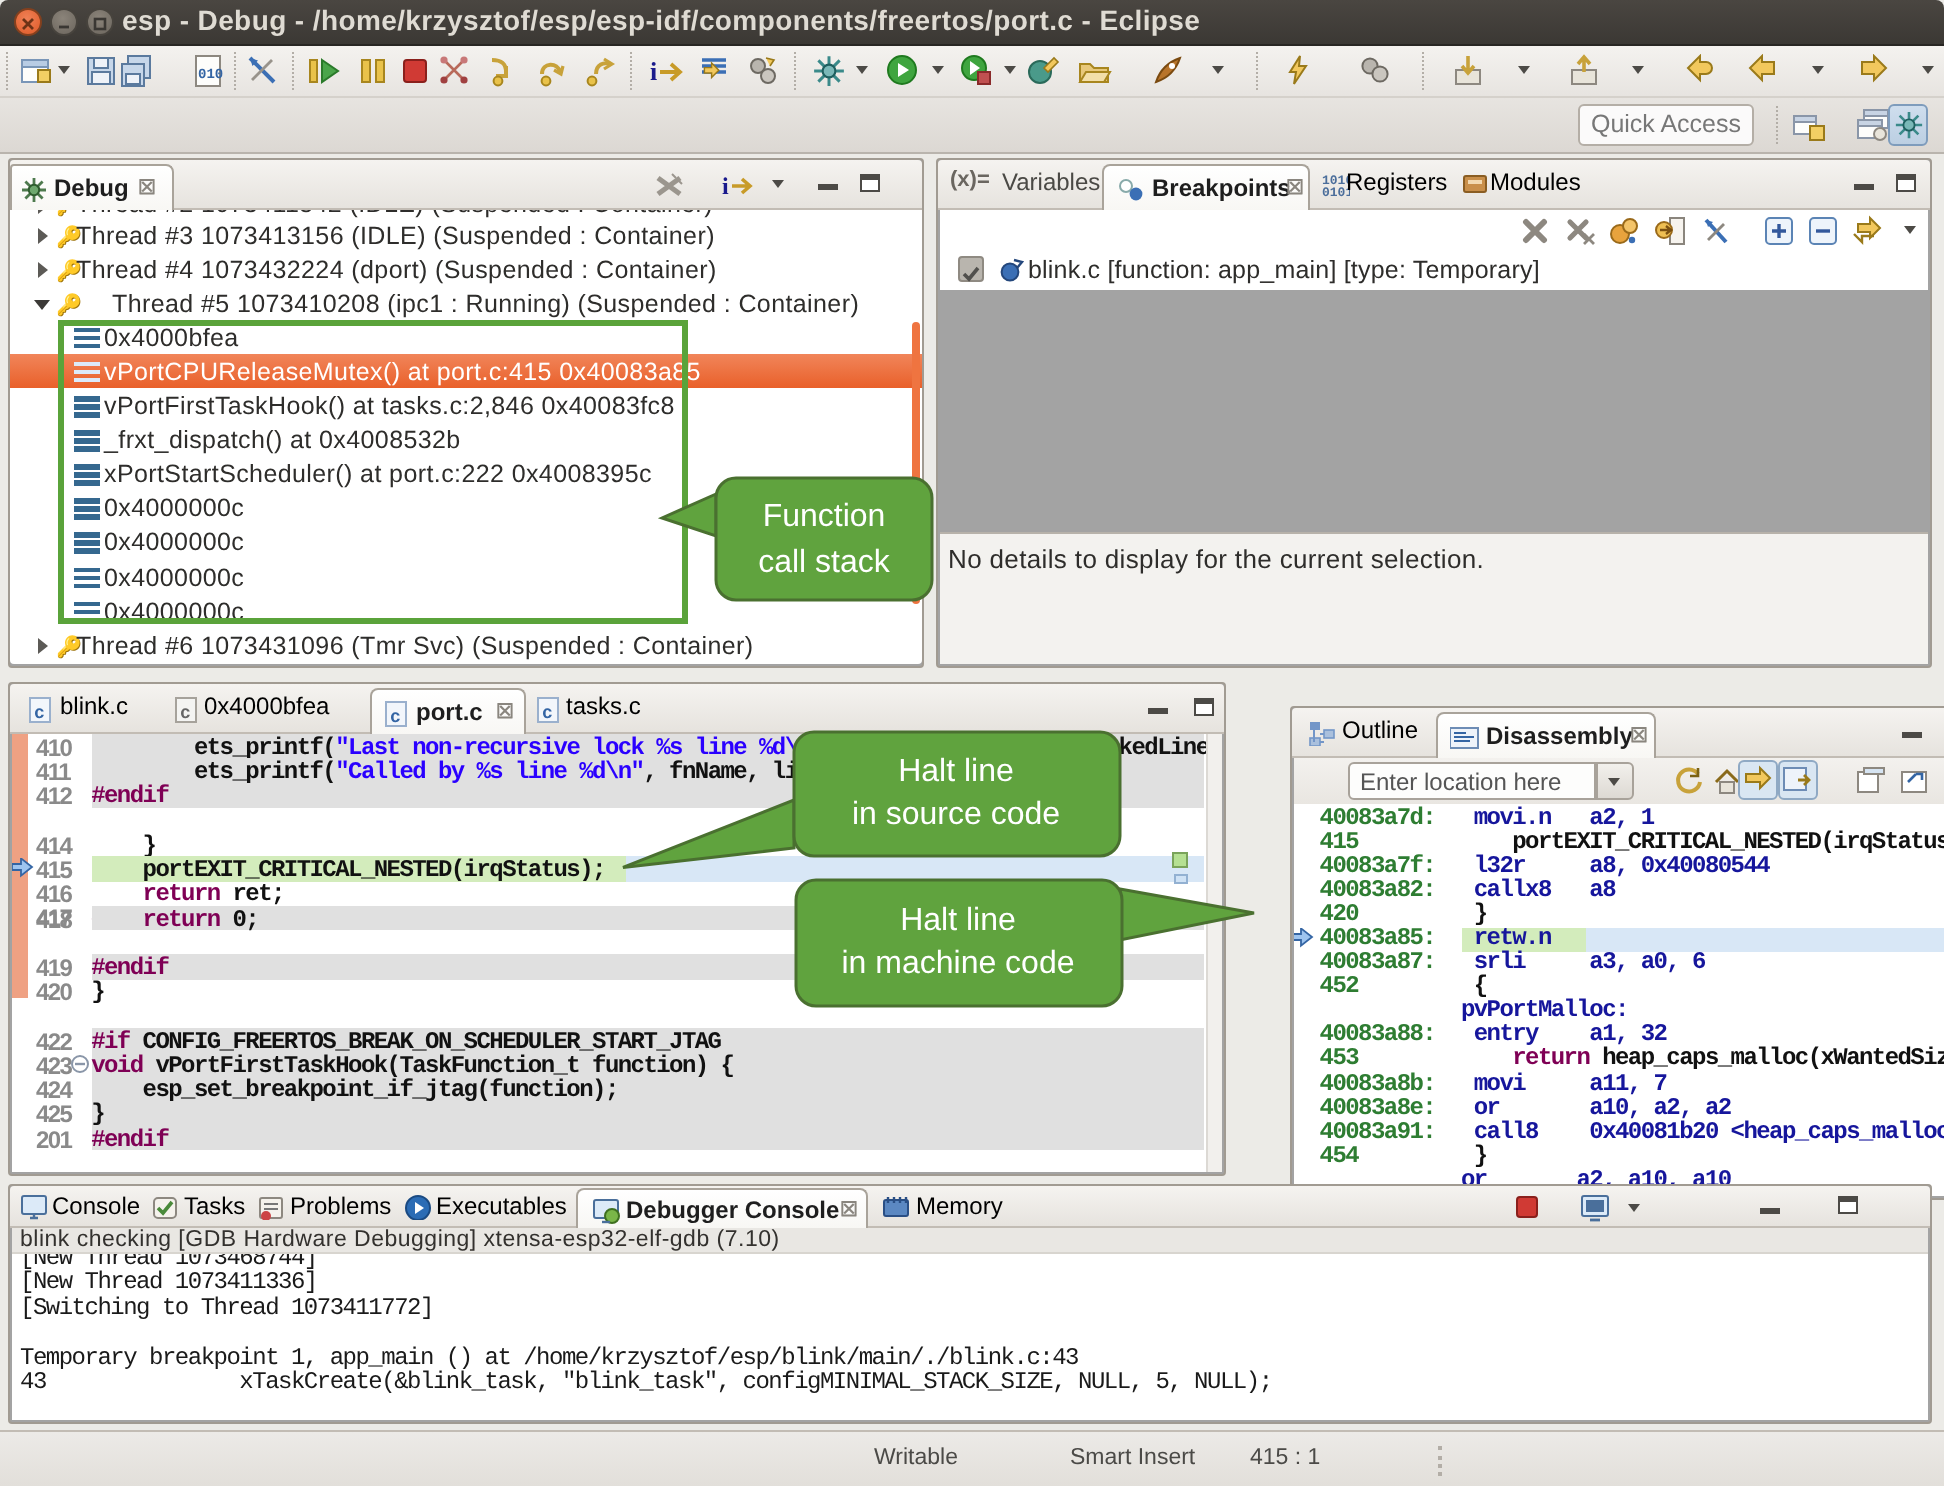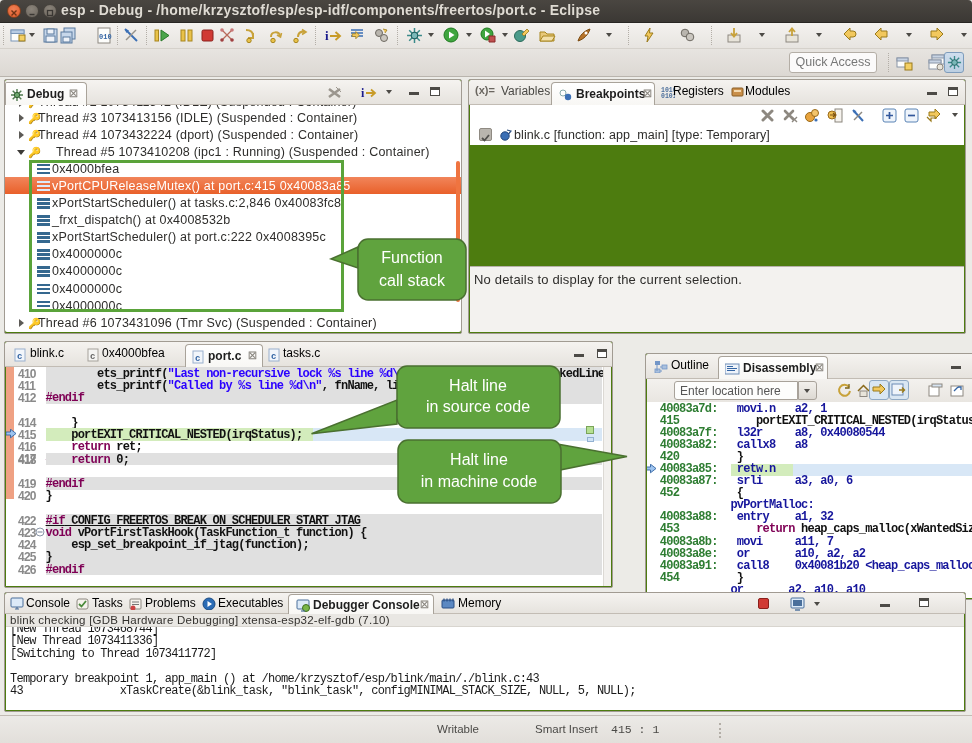--- a/index.html
+++ b/index.html
@@ -16,21 +16,21 @@
 #toolbar1 { position:absolute; left:0; top:23px; width:972px; height:26px;
   background:linear-gradient(#f4f2ef,#e7e4e0); border-bottom:1px solid #d5d1cb; }
 #toolbar2 { position:absolute; left:0; top:49px; width:972px; height:28px;
   background:linear-gradient(#e7e4e0,#dcd8d3); border-bottom:1px solid #b9b4ad; }
 .ticon { position:absolute; width:17px; height:17px; top:4px; }
 .dd { position:absolute; top:10px; width:0; height:0; border-left:3.5px solid transparent; border-right:3.5px solid transparent; border-top:4px solid #4c4a46; }
 .tsep { position:absolute; top:3px; height:19px; width:1px; border-left:1px dotted #b3aea7; }
 #qa { position:absolute; left:789px; top:3px; width:88px; height:21px; background:#fbfafa;
   border:1px solid #b4aea6; border-radius:3px; color:#777; font-size:12.5px; text-align:center; line-height:19px; }
 
-.panel { position:absolute; background:#4d7c0f; border:1px solid #a19b92; border-radius:2px; }
+.panel { position:absolute; background:#a3a3a3; border:1px solid #a19b92; border-radius:2px; }
 .tabbar { position:absolute; left:0; top:0; right:0; height:25px; font-size:12px;
   background:linear-gradient(#f5f3f0,#e6e3de); border-bottom:1px solid #c2bcb4; border-radius:2px 2px 0 0; }
 .tab { position:absolute; top:2px; height:23px; font-size:12px; color:#4a4945; white-space:nowrap; }
 .tab.active { background:linear-gradient(#ffffff,#f8f7f4); border:1px solid #a9a39a; border-bottom:none;
   border-radius:4px 4px 0 0; font-weight:bold; color:#1e1e1e; height:23px; box-shadow:0 1px 0 #fff inset; }
 .tlab { position:absolute; top:4px; font-size:12px; }
 .tx { color:#8a867f; font-size:10px; font-weight:bold; }
 .minmax { position:absolute; top:7px; width:10px; height:9px; }
 .mm-min { border-bottom:3px solid #4c4a46; height:8px; width:10px; }
 .mm-max { border:1.5px solid #4c4a46; border-top:3px solid #4c4a46; height:9px; width:10px; background:#fff; }
@@ -298,21 +298,21 @@
           <i style="top:8px;background:#dceafa;"></i>
         </span>
         <span class="txt" style="left:47px;">vPortCPUReleaseMutex() at port.c:415 0x40083a85</span>
       </div>
     <div class="trow" style="top:89.5px;">
         <span class="frameico" style="left:32px;">
           <i style="top:0;"></i>
           <i style="top:4px;"></i>
           <i style="top:8px;"></i>
         </span>
-        <span class="txt" style="left:47px;">xPortStartScheduler() at tasks.c:2,846 0x40083fc8</span>
+        <span class="txt" style="left:47px;">vPortFirstTaskHook() at tasks.c:2,846 0x40083fc8</span>
       </div>
     <div class="trow" style="top:106.6px;">
         <span class="frameico" style="left:32px;">
           <i style="top:0;"></i>
           <i style="top:4px;"></i>
           <i style="top:8px;"></i>
         </span>
         <span class="txt" style="left:47px;">_frxt_dispatch() at 0x4008532b</span>
       </div>
     <div class="trow" style="top:123.7px;">
@@ -523,21 +523,21 @@
         <span class="lnum">419</span>
         <pre style="left:39.6px;"><span class="k">#endif</span></pre>
       </div>
     <div class="cline" style="top:122.5px;">
         <span class="lnum">420</span>
         <pre style="left:39.6px;">}</pre>
       </div>
     <div class="cline" style="top:147px;">
         <b class="abs" style="left:39.6px;width:556px;top:0;bottom:0;background:#e0e0e0;"></b>
         <span class="lnum">422</span>
-        <pre style="left:39.6px;text-decoration:underline;"><span class="k">#if</span> CONFIG_FREERTOS_BREAK_ON_SCHEDULER_START_JTAG</pre>
+        <pre style="left:39.6px;"><span class="k">#if</span> CONFIG_FREERTOS_BREAK_ON_SCHEDULER_START_JTAG</pre>
       </div>
     <div class="cline" style="top:159.25px;">
         <b class="abs" style="left:39.6px;width:556px;top:0;bottom:0;background:#e0e0e0;"></b>
         <span class="lnum">423</span>
         <svg class="abs" style="left:29px;top:1px;" width="10" height="10">
           <circle cx="5" cy="5" r="4" fill="#fff" stroke="#8a96a8"></circle>
           <path d="M2.5 5 H7.5" stroke="#8a96a8" stroke-width="1.2"></path>
         </svg>
         <pre style="left:39.6px;"><span class="k">void</span> vPortFirstTaskHook(TaskFunction_t function) {</pre>
       </div>
@@ -546,21 +546,21 @@
         <span class="lnum">424</span>
         <pre style="left:39.6px;">    esp_set_breakpoint_if_jtag(function);</pre>
       </div>
     <div class="cline" style="top:183.75px;">
         <b class="abs" style="left:39.6px;width:556px;top:0;bottom:0;background:#e0e0e0;"></b>
         <span class="lnum">425</span>
         <pre style="left:39.6px;">}</pre>
       </div>
     <div class="cline" style="top:196px;">
         <b class="abs" style="left:39.6px;width:556px;top:0;bottom:0;background:#e0e0e0;"></b>
-        <span class="lnum">426</span>
+        <span class="lnum">201</span>
         <pre style="left:39.6px;"><span class="k">#endif</span></pre>
       </div>
     <svg class="abs" style="left:0;top:62px;" width="11" height="10">
         <path d="M0 3 h4.5 v-2.8 l5.5 4.3 -5.5 4.3 v-2.8 h-4.5 Z" fill="#9ec4ef" stroke="#3465a4" stroke-width="0.9"></path>
       </svg>
     <div class="abs" style="left:597px;top:0;bottom:0;right:0;background:#f2f0ed;border-left:1px solid #dcd9d4;"></div>
     <div class="abs" style="left:580px;top:59px;width:8px;height:8px;background:#b5e092;border:1px solid #7aa45a;"></div>
     <div class="abs" style="left:581px;top:70px;width:7px;height:5px;background:#cfe2f5;border:1px solid #93b1d2;"></div>
   </div>
 </div>
@@ -716,15 +716,15 @@
 43               xTaskCreate(&amp;blink_task, "blink_task", configMINIMAL_STACK_SIZE, NULL, 5, NULL);</pre>
     <div class="abs" style="left:0;right:0;top:0;height:13px;background:#e9e7e3;border-bottom:1px solid #d8d5cf;">
       <span class="abs" style="left:4px;top:0px;font-size:11.5px;color:#33312e;letter-spacing:0.25px;">blink checking [GDB Hardware Debugging] xtensa-esp32-elf-gdb (7.10)</span>
     </div>
   </div>
 </div>
 
 <div id="statusbar">
   <span style="position:absolute;left:437px;top:7px;">Writable</span>
   <span style="position:absolute;left:535px;top:7px;">Smart Insert</span>
-  <span style="position:absolute;left:611px;top:7px;font-family:Liberation Mono, monospace;">415 : 1</span>
+  <span style="position:absolute;left:625px;top:7px;">415 : 1</span>
   <div style="position:absolute;left:719px;top:7px;width:3px;height:15px;border-left:2px dotted #b3aea7;"></div>
 </div>
 
 </body></html>

